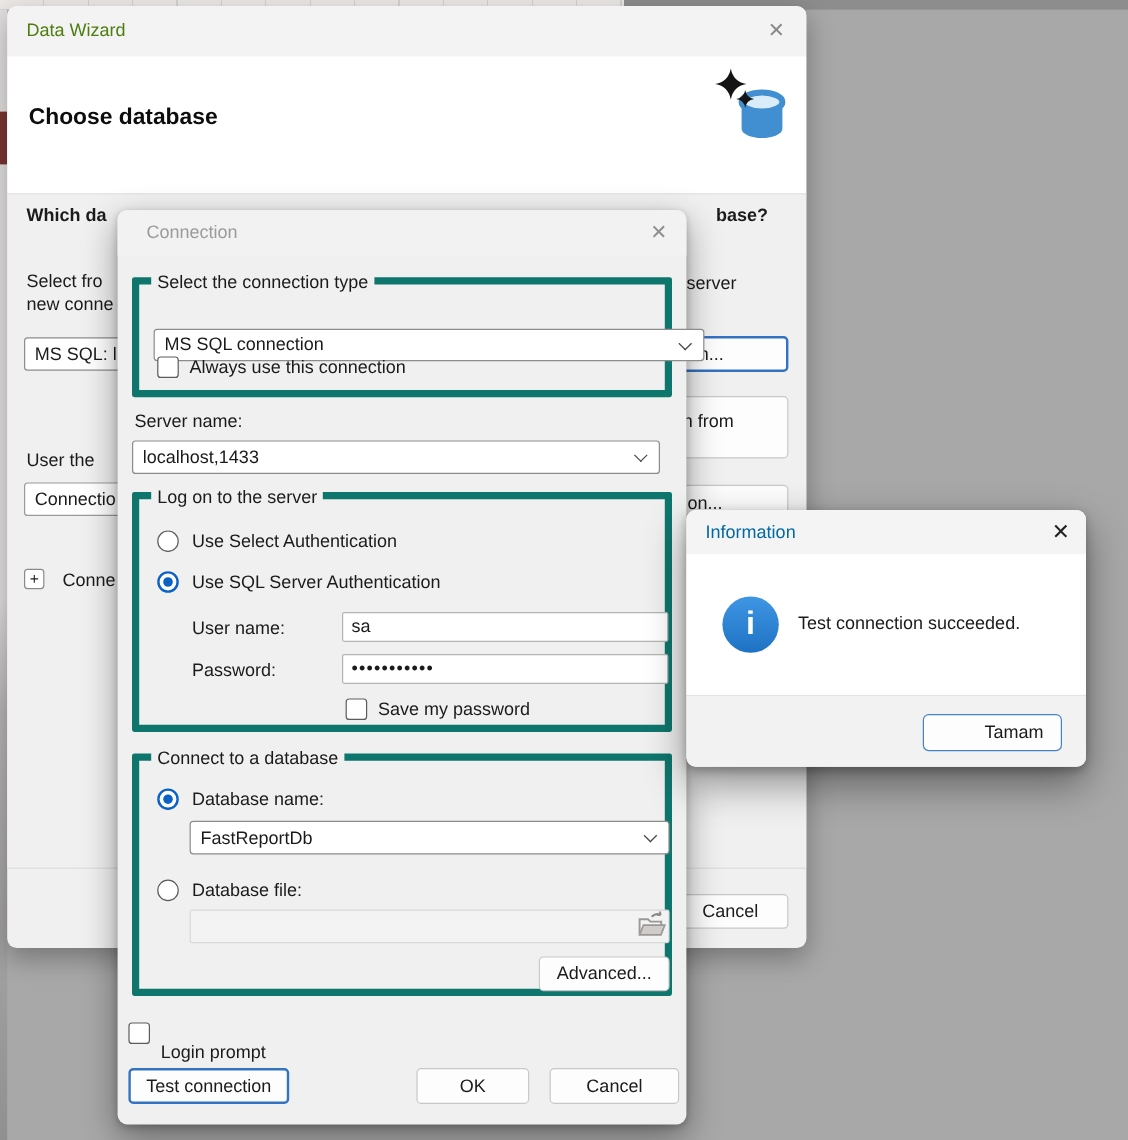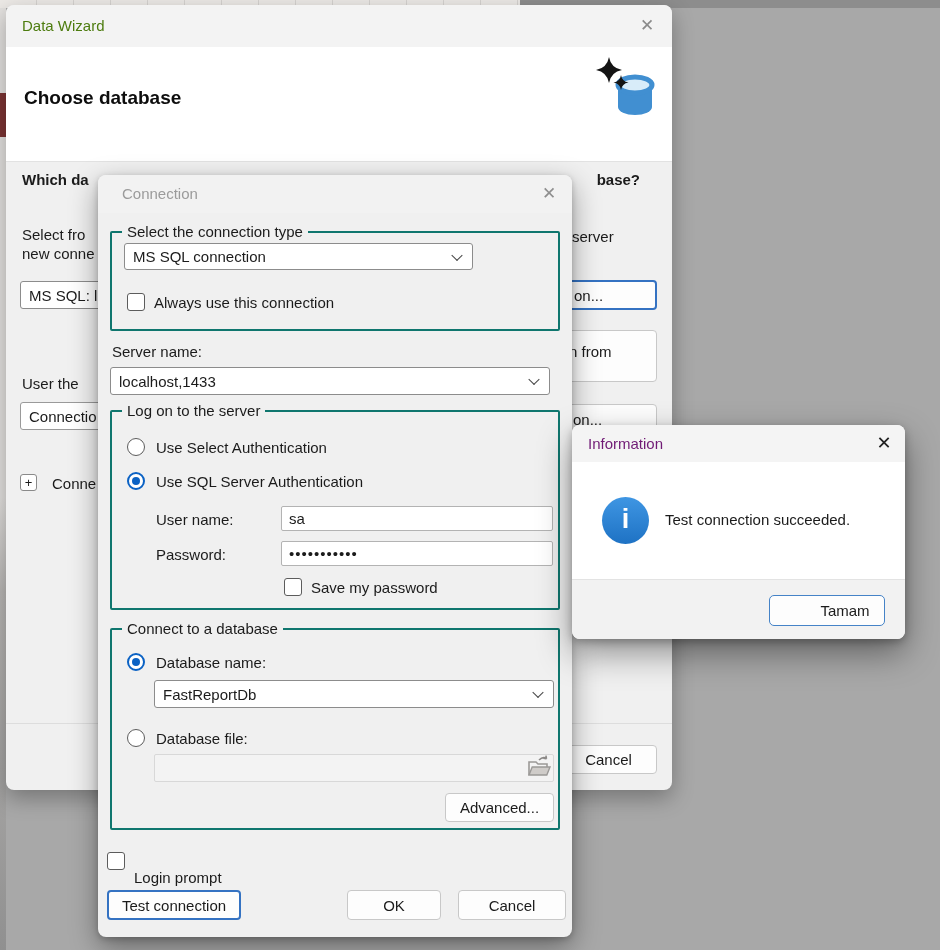--- a/index.html
+++ b/index.html
@@ -88,37 +88,37 @@
     position:absolute; width:18px; height:18px; background:#fff;
     border:1.5px solid #5c5c5c; border-radius:50%;
   }
   .radio.sel { border:2px solid #0b62c4; }
   .radio.sel::after {
     content:""; position:absolute; left:50%; top:50%; width:8px; height:8px;
     margin:-4px 0 0 -4px; border-radius:50%; background:#0b62c4;
   }
   .ctl-label { position:absolute; font-size:15px; white-space:nowrap; }
 
-  .groupbox { position:absolute; border:2px solid #0f766e; border-radius:2px; }
+  .groupbox { position:absolute; border:6px solid #0f766e; border-radius:2px; }
   .legend {
     position:absolute; top:-10px; left:10px; background:#f0f0f0; padding:0 5px;
     font-size:15px; white-space:nowrap;
   }
 
   
   #conn { left:98px; top:175px; width:474px; height:762px; background:#f0f0f0; z-index:2; }
   #conn .titlebar { height:38px; background:#f2f2f2; }
   #conn .title-text { position:absolute; left:24px; top:0; line-height:38px; color:#9b9b9b; }
   #conn .close-x { right:10px; top:6px; color:#8f8f8f; }
 
   
   #info { left:572px; top:425px; width:333px; height:214px; background:#fff; z-index:3;
           box-shadow:0 14px 34px rgba(0,0,0,.42), 0 3px 8px rgba(0,0,0,.25); }
   #info .titlebar { height:37px; background:#f4f4f4; }
-  #info .title-text { position:absolute; left:16px; top:0; line-height:37px; color:#701a75; }
+  #info .title-text { position:absolute; left:16px; top:0; line-height:37px; color:#0369a1; }
   #info .close-x { right:8px; top:5px; color:#222; font-size:18px; }
   #info .body { position:absolute; left:0; top:37px; right:0; height:117px; background:#fff; }
   #info .info-circle {
     position:absolute; left:30px; top:35px; width:47px; height:47px; border-radius:50%;
     background:linear-gradient(#3f96e3,#1e72c4);
     color:#fff; font-size:27px; font-weight:700; text-align:center; line-height:45px;
   }
   #info .msg { position:absolute; left:93px; top:49px; font-size:15px; color:#1b1b1b; white-space:nowrap; }
   #info .footer { position:absolute; left:0; bottom:0; right:0; height:60px;
                   background:#f2f2f2; border-top:1px solid #e3e3e3; border-radius:0 0 8px 8px; }
@@ -180,21 +180,21 @@
 </div>
 
 <div class="win" id="conn">
   <div class="titlebar">
     <span class="title-text">Connection</span>
     <span class="close-x">✕</span>
   </div>
 
   <div class="groupbox" style="left:12px; top:56px; width:450px; height:100px;">
     <span class="legend">Select the connection type</span>
-    <div class="combo" style="left:12px; top:10px; width:349px; height:27px;">
+    <div class="combo" style="left:12px; top:37px; width:459px; height:27px;">
       <span class="val">MS SQL connection</span>
       <span class="chev"></span>
     </div>
     <div class="checkbox" style="left:15px; top:60px;"></div>
     <span class="ctl-label" style="left:42px; top:61px;">Always use this connection</span>
   </div>
 
   <span class="ctl-label" style="left:14px; top:168px;">Server name:</span>
   <div class="combo" style="left:12px; top:192px; width:440px; height:28px;">
     <span class="val">localhost,1433</span>

